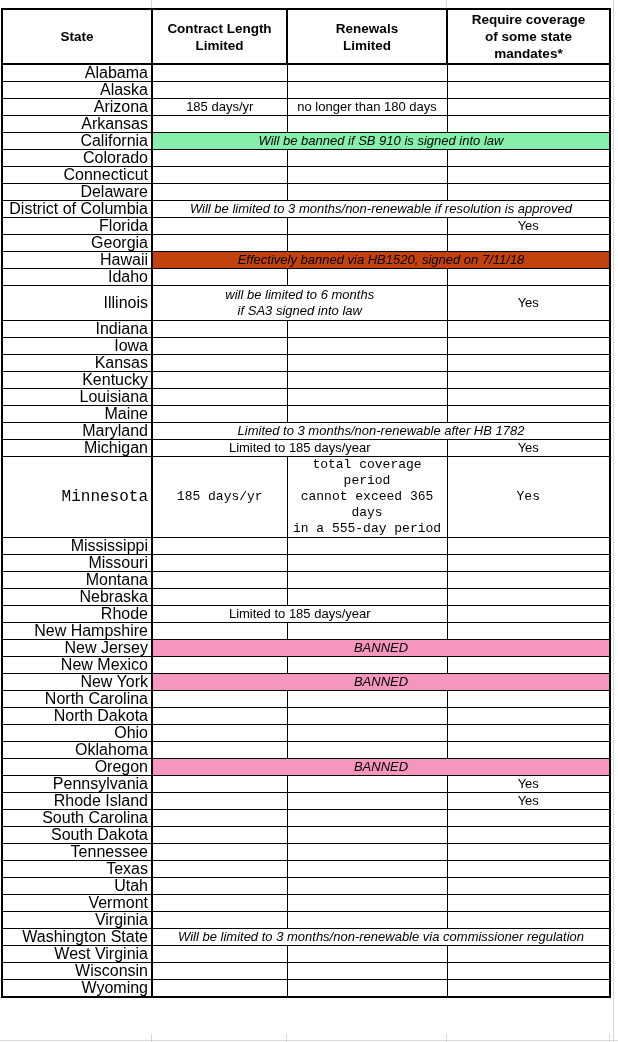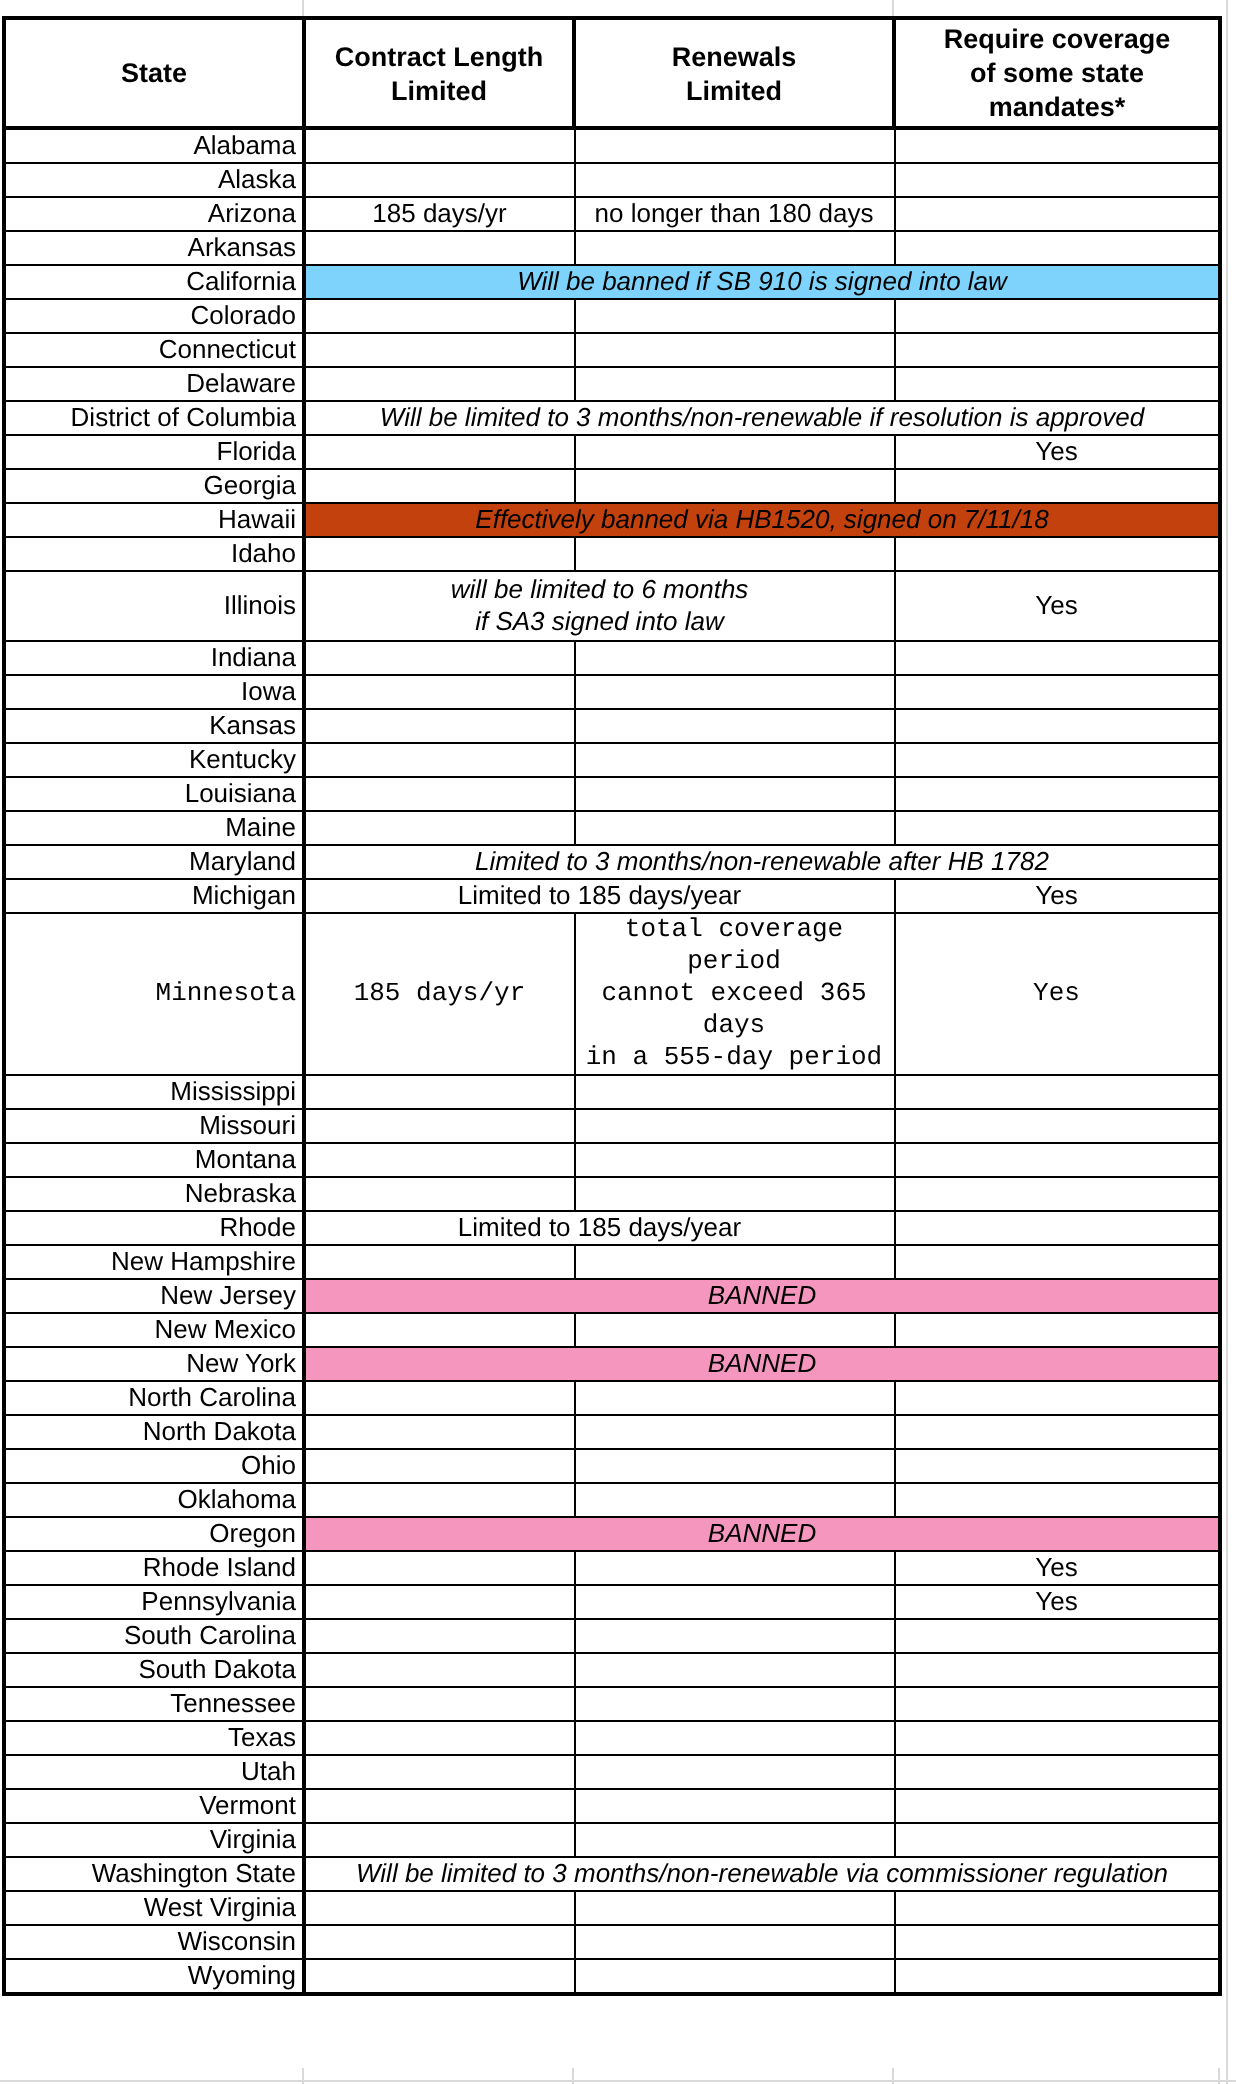--- a/index.html
+++ b/index.html
@@ -26,21 +26,21 @@
   td{
     border:1px solid #000;
     font-size:13px;line-height:16px;
     text-align:center;vertical-align:middle;
     padding:0 2px;height:17px;box-sizing:border-box;
     white-space:pre-line;overflow:hidden;
     background:#ffffff;
   }
   td.state{
     text-align:right;
-    font-size:13px;line-height:16px;
+    font-size:16px;line-height:16px;
     border-right:2px solid #000;
     padding-right:3px;
   }
   tr.h2 td{height:35px;}
   tr.h3 td{height:51px;font-family:Liberation Mono, monospace;}
   td.italic{font-style:italic;}
 </style>
 </head>
 <body>
 
@@ -92,21 +92,21 @@
         <td></td>
       </tr>
       <tr>
         <td class="state">Arkansas</td>
         <td></td>
         <td></td>
         <td></td>
       </tr>
       <tr>
         <td class="state">California</td>
-        <td colspan="3" class="italic" style="background: #7dd3fc;">Will be banned if SB 910 is signed into law</td>
+        <td colspan="3" class="italic" style="background: #86efac;">Will be banned if SB 910 is signed into law</td>
       </tr>
       <tr>
         <td class="state">Colorado</td>
         <td></td>
         <td></td>
         <td></td>
       </tr>
       <tr>
         <td class="state">Connecticut</td>
         <td></td>
@@ -275,27 +275,27 @@
         <td class="state">Oklahoma</td>
         <td></td>
         <td></td>
         <td></td>
       </tr>
       <tr>
         <td class="state">Oregon</td>
         <td colspan="3" class="italic" style="background: rgb(245, 150, 190);">BANNED</td>
       </tr>
       <tr>
+        <td class="state">Pennsylvania</td>
+        <td></td>
+        <td></td>
+        <td>Yes</td>
+      </tr>
+      <tr>
         <td class="state">Rhode Island</td>
-        <td></td>
-        <td></td>
-        <td>Yes</td>
-      </tr>
-      <tr>
-        <td class="state">Pennsylvania</td>
         <td></td>
         <td></td>
         <td>Yes</td>
       </tr>
       <tr>
         <td class="state">South Carolina</td>
         <td></td>
         <td></td>
         <td></td>
       </tr>

